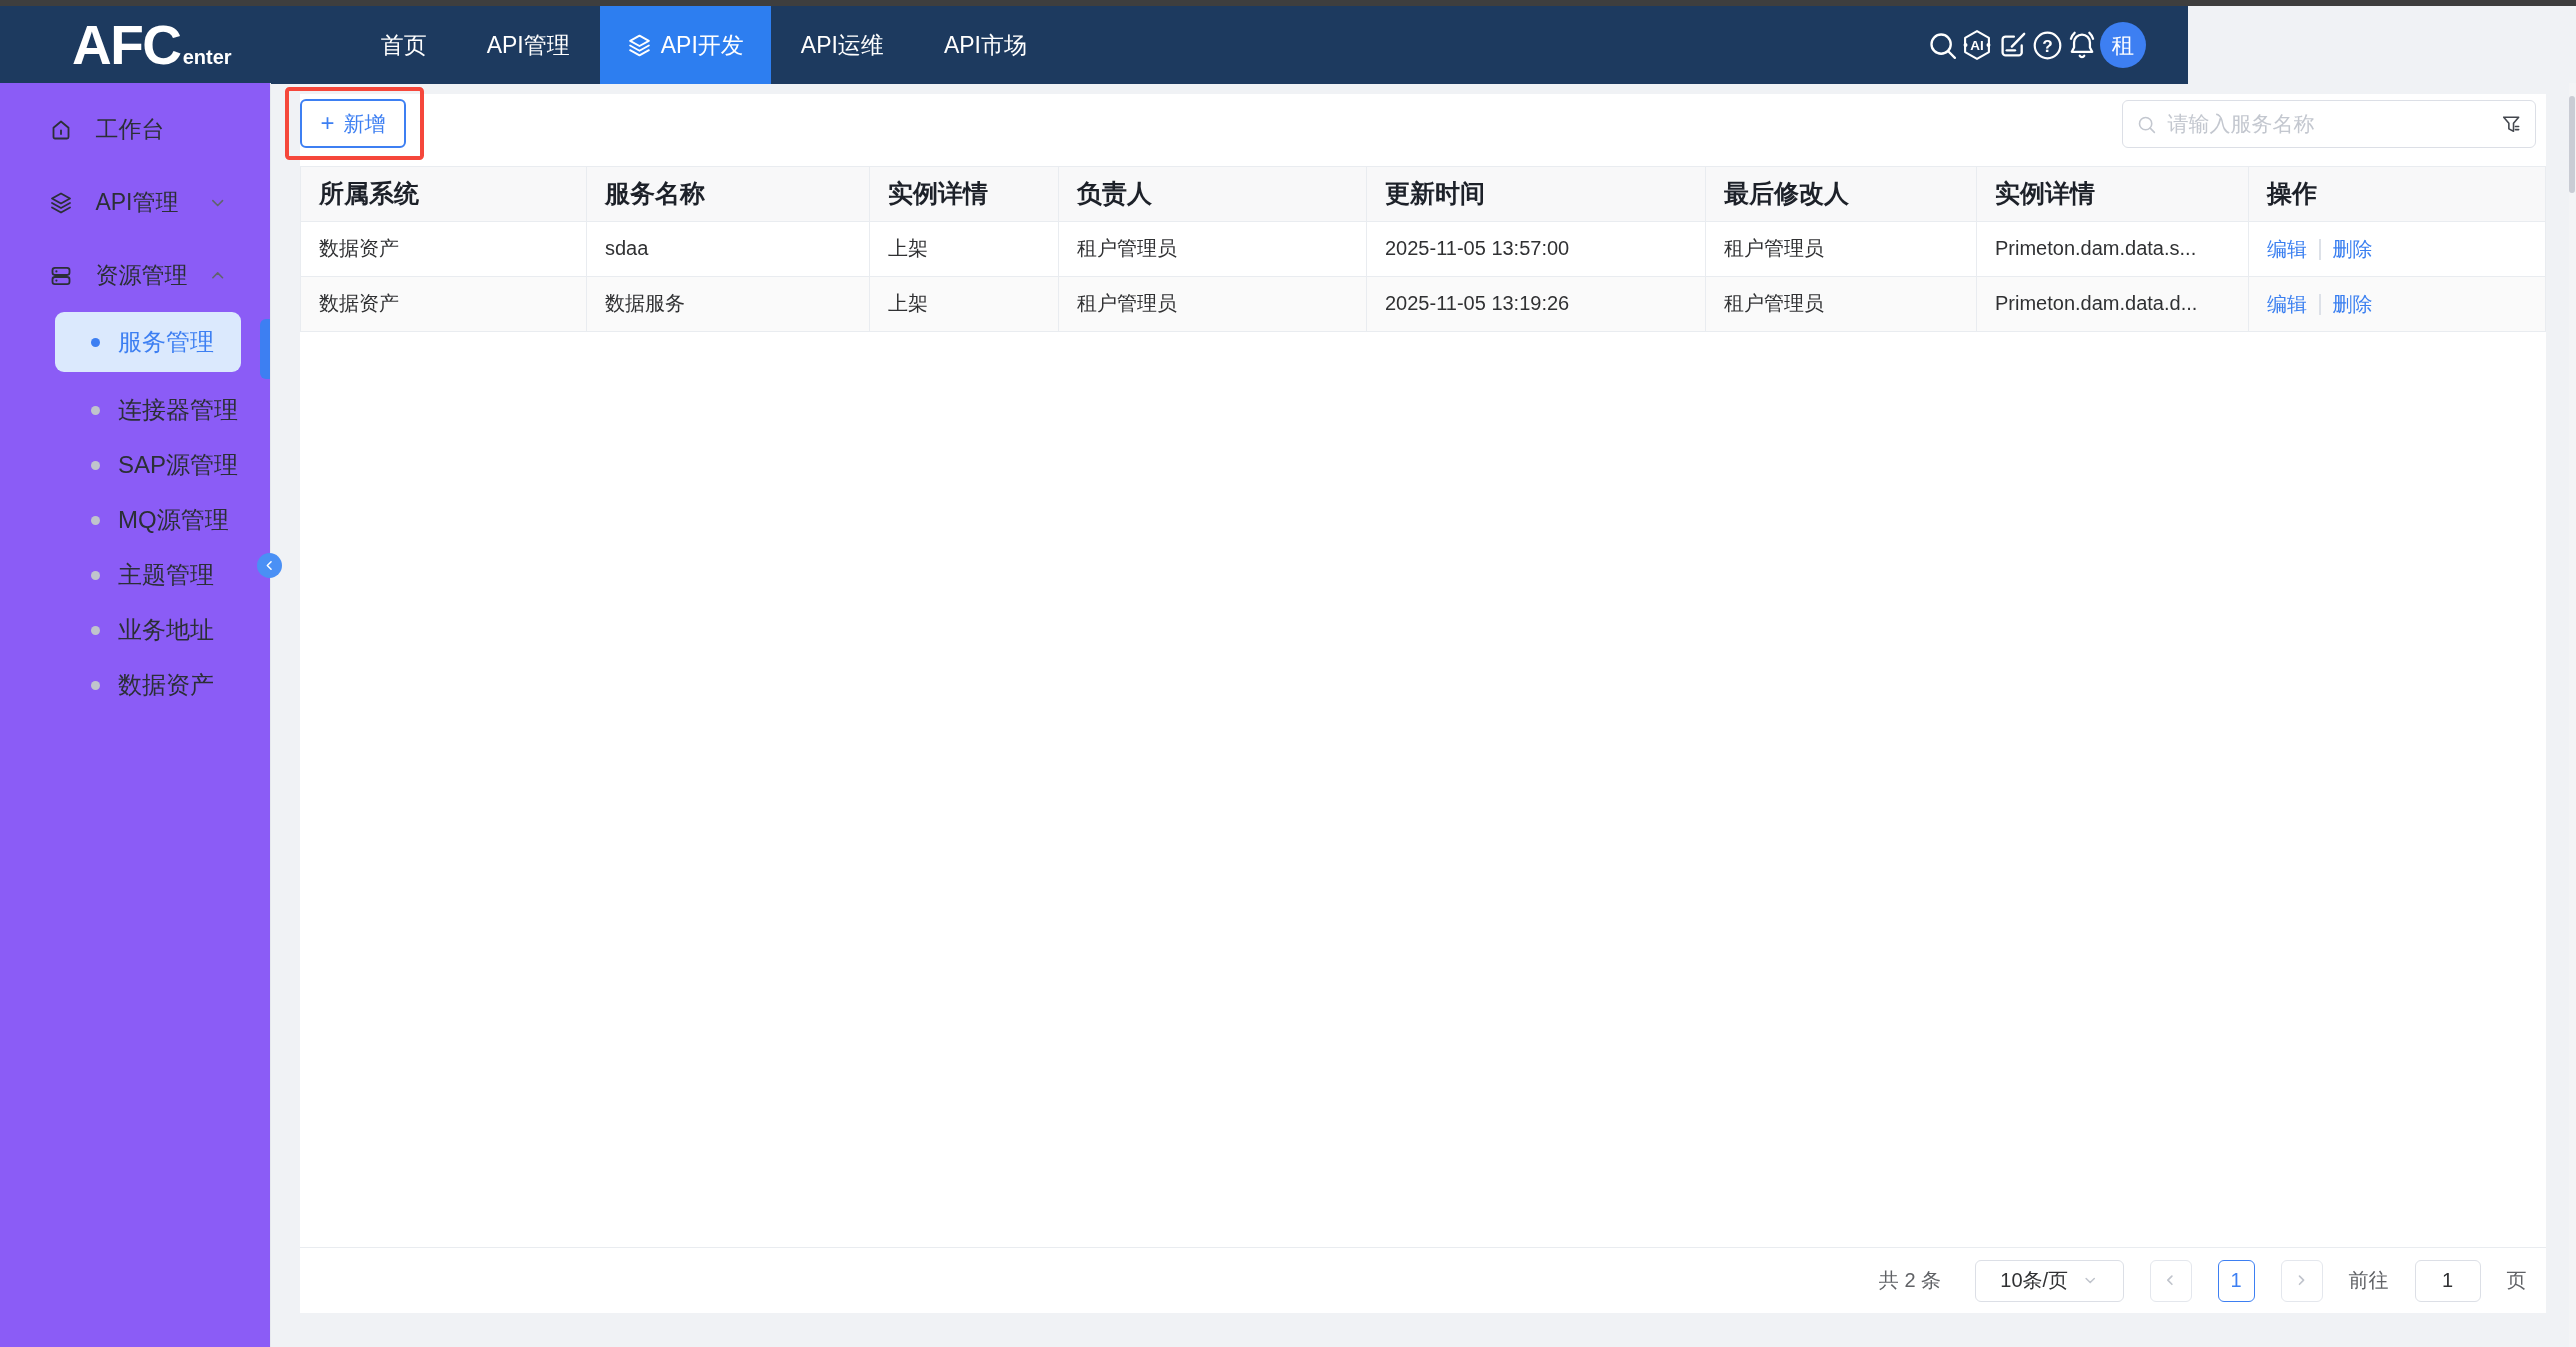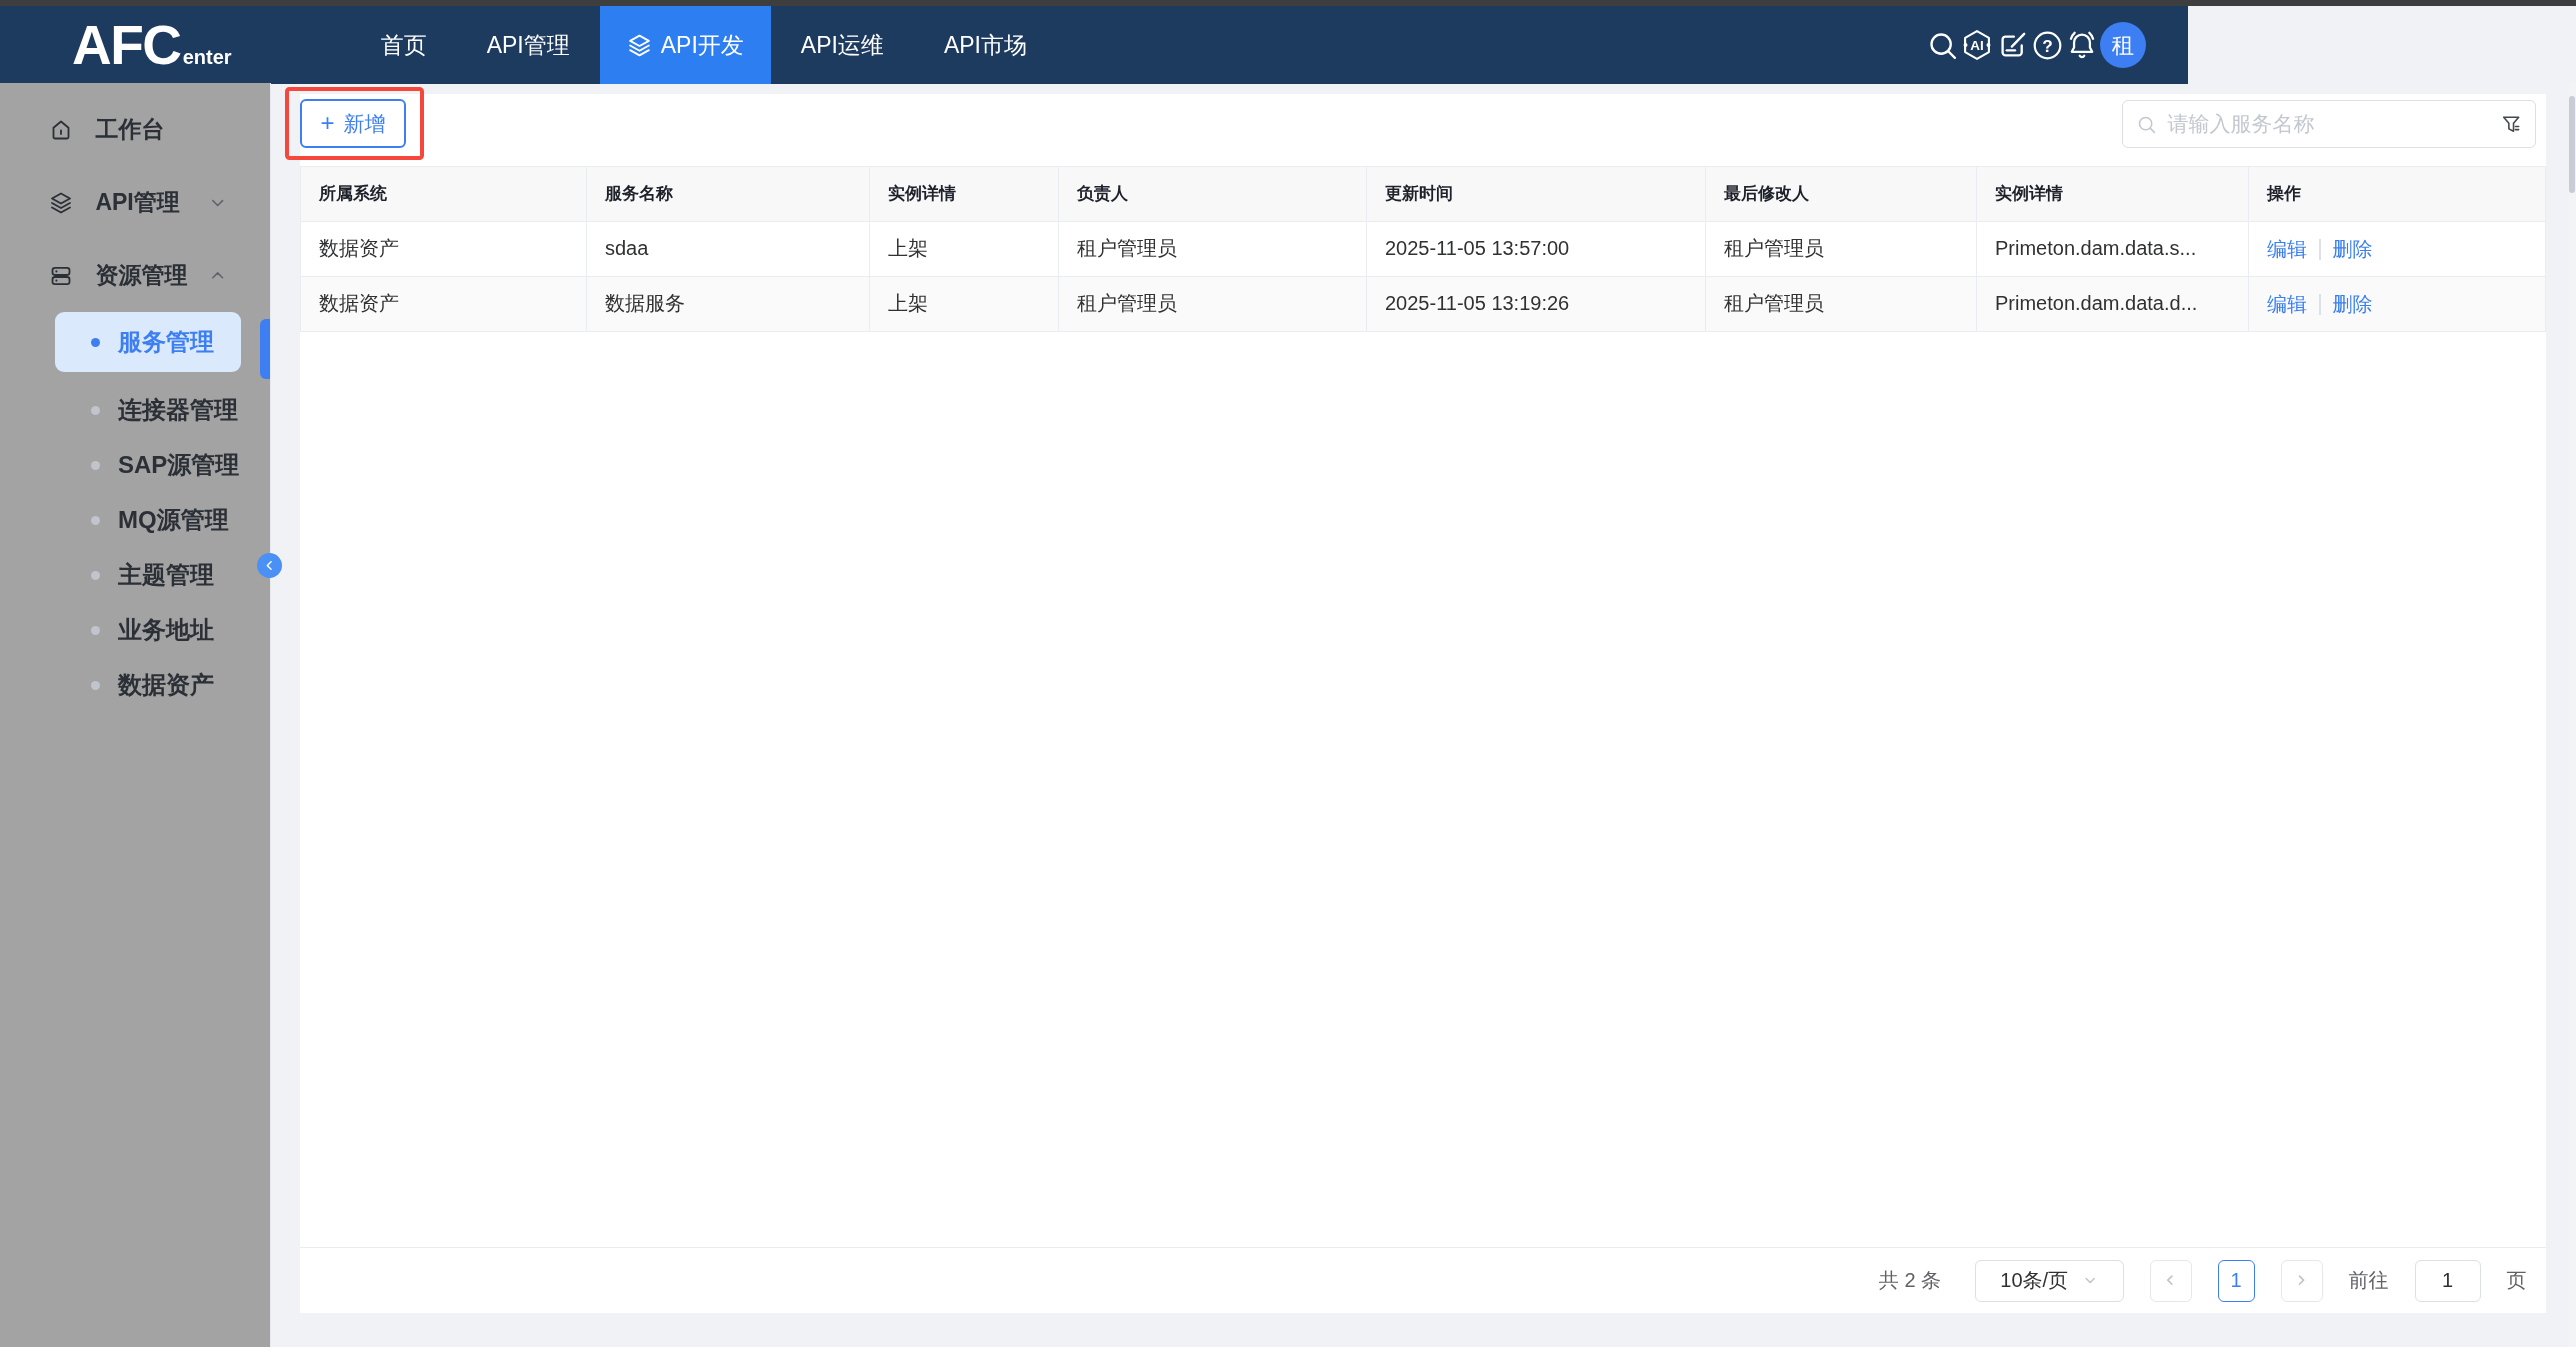--- a/index.html
+++ b/index.html
@@ -18,22 +18,22 @@
   .nav { display:flex; height:78px; margin-left:119px; }
   .nav-item { height:78px; line-height:78px; padding:0 30px; color:#fff; font-size:23px; cursor:pointer;
     display:flex; align-items:center; gap:9px; }
   .nav-item.active { background:#2d7ef0; padding:0 27px; }
   .hicons { position:absolute; right:42px; top:0; height:78px; display:flex; align-items:center; gap:1px; }
   .hicon { width:34px; height:34px; display:flex; align-items:center; justify-content:center; cursor:pointer; }
   .avatar { width:46px; height:46px; border-radius:50%; background:#3d7ff2; color:#fff; font-size:22.4px;
     display:flex; align-items:center; justify-content:center; cursor:pointer; }
 
   
-  .sidebar { position:absolute; left:0; top:83px; width:271px; height:1264px; background:#a3a3a3;
-    border-right:1.5px solid #e7e9ee;font-weight:bold; }
+  .sidebar { position:absolute; left:0; top:83px; width:271px; height:1264px; background:#8b5cf6;
+    border-right:1.5px solid #e7e9ee; }
   .side-list { padding-top:10.4px; }
   .side-item { height:73px; display:flex; align-items:center; cursor:pointer; color:#2b2f36; }
   .side-item .sicon { width:24px; height:24px; margin-left:49px; flex:0 0 auto; }
   .side-item .slabel { font-size:23px; margin-left:22.4px; flex:1; }
   .side-item .chev { margin-right:43px; }
   .sub-list { }
   .sub-item { height:55px; display:flex; align-items:center; cursor:pointer; color:#2b2f36; }
   .sub-item .dot { width:9px; height:9px; border-radius:50%; background:#c0c4cc; margin-left:91px; }
   .sub-item .sublabel { font-size:24px; margin-left:18px; color:#2b2f36; }
   .sub-item.active { height:60px; width:186px; margin-left:55px; margin-bottom:10.4px; background:#dbe9fd;
@@ -65,21 +65,21 @@
   .sb-funnel { margin-right:12px; flex:0 0 auto; display:flex; cursor:pointer; }
 
   
   .tbl { position:absolute; left:0; top:72px; width:2246px; border-top:1.5px solid #e9ecf0;
     border-left:1.5px solid #e9ecf0; border-right:1.5px solid #e9ecf0; }
   .trow { display:grid; grid-template-columns:286px 283px 189px 308px 339px 271px 272px 1fr;
     border-bottom:1.5px solid #e9ecf0; }
   .trow > div { height:54px; line-height:53px; padding:0 18px; font-size:20px; color:#303133;
     border-right:1.5px solid #e9ecf0; white-space:nowrap; overflow:hidden; }
   .trow > div:last-child { border-right:none; }
-  .trow.thead > div { background:#f8f8f9; color:#1d2129; font-weight:600; font-size:17px; }
+  .trow.thead > div { background:#f8f8f9; color:#1d2129; font-weight:600; font-size:25px; }
   .trow.striped > div { background:#fafafa; }
   .cell-link { color:#3a7ff0; cursor:pointer; }
   .ops { display:flex; align-items:center; gap:0; }
   .op-link { color:#3a7ff0; font-size:20px; cursor:pointer; }
   .op-sep { width:1.5px; height:21px; background:#dde1e8; margin:0 12px; }
 
   
   .pager { position:absolute; left:0; bottom:0; width:2246px; height:66px; border-top:1.5px solid #e9ecf0;
     background:#fff; display:flex; align-items:center; justify-content:flex-end; padding-right:19.4px;
     gap:26px; color:#606266; font-size:20px; }

